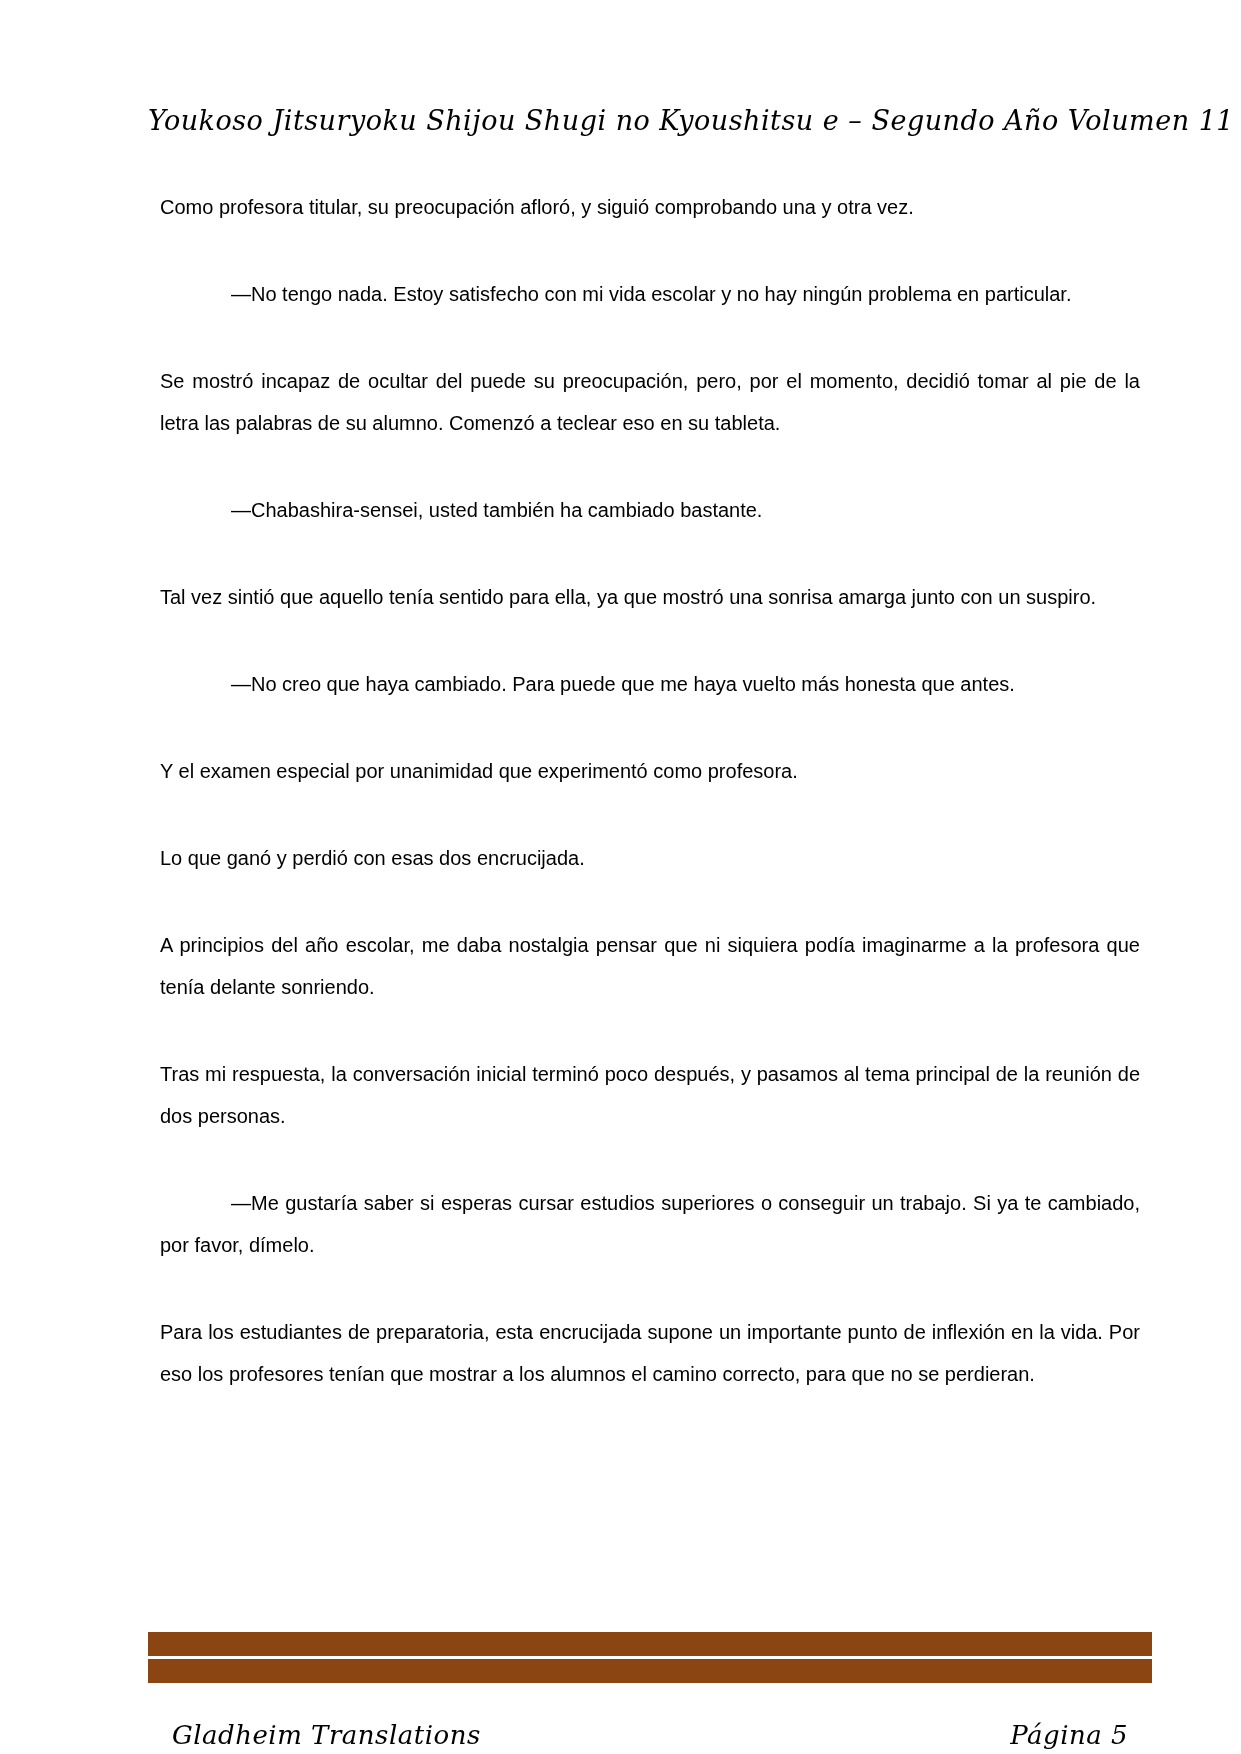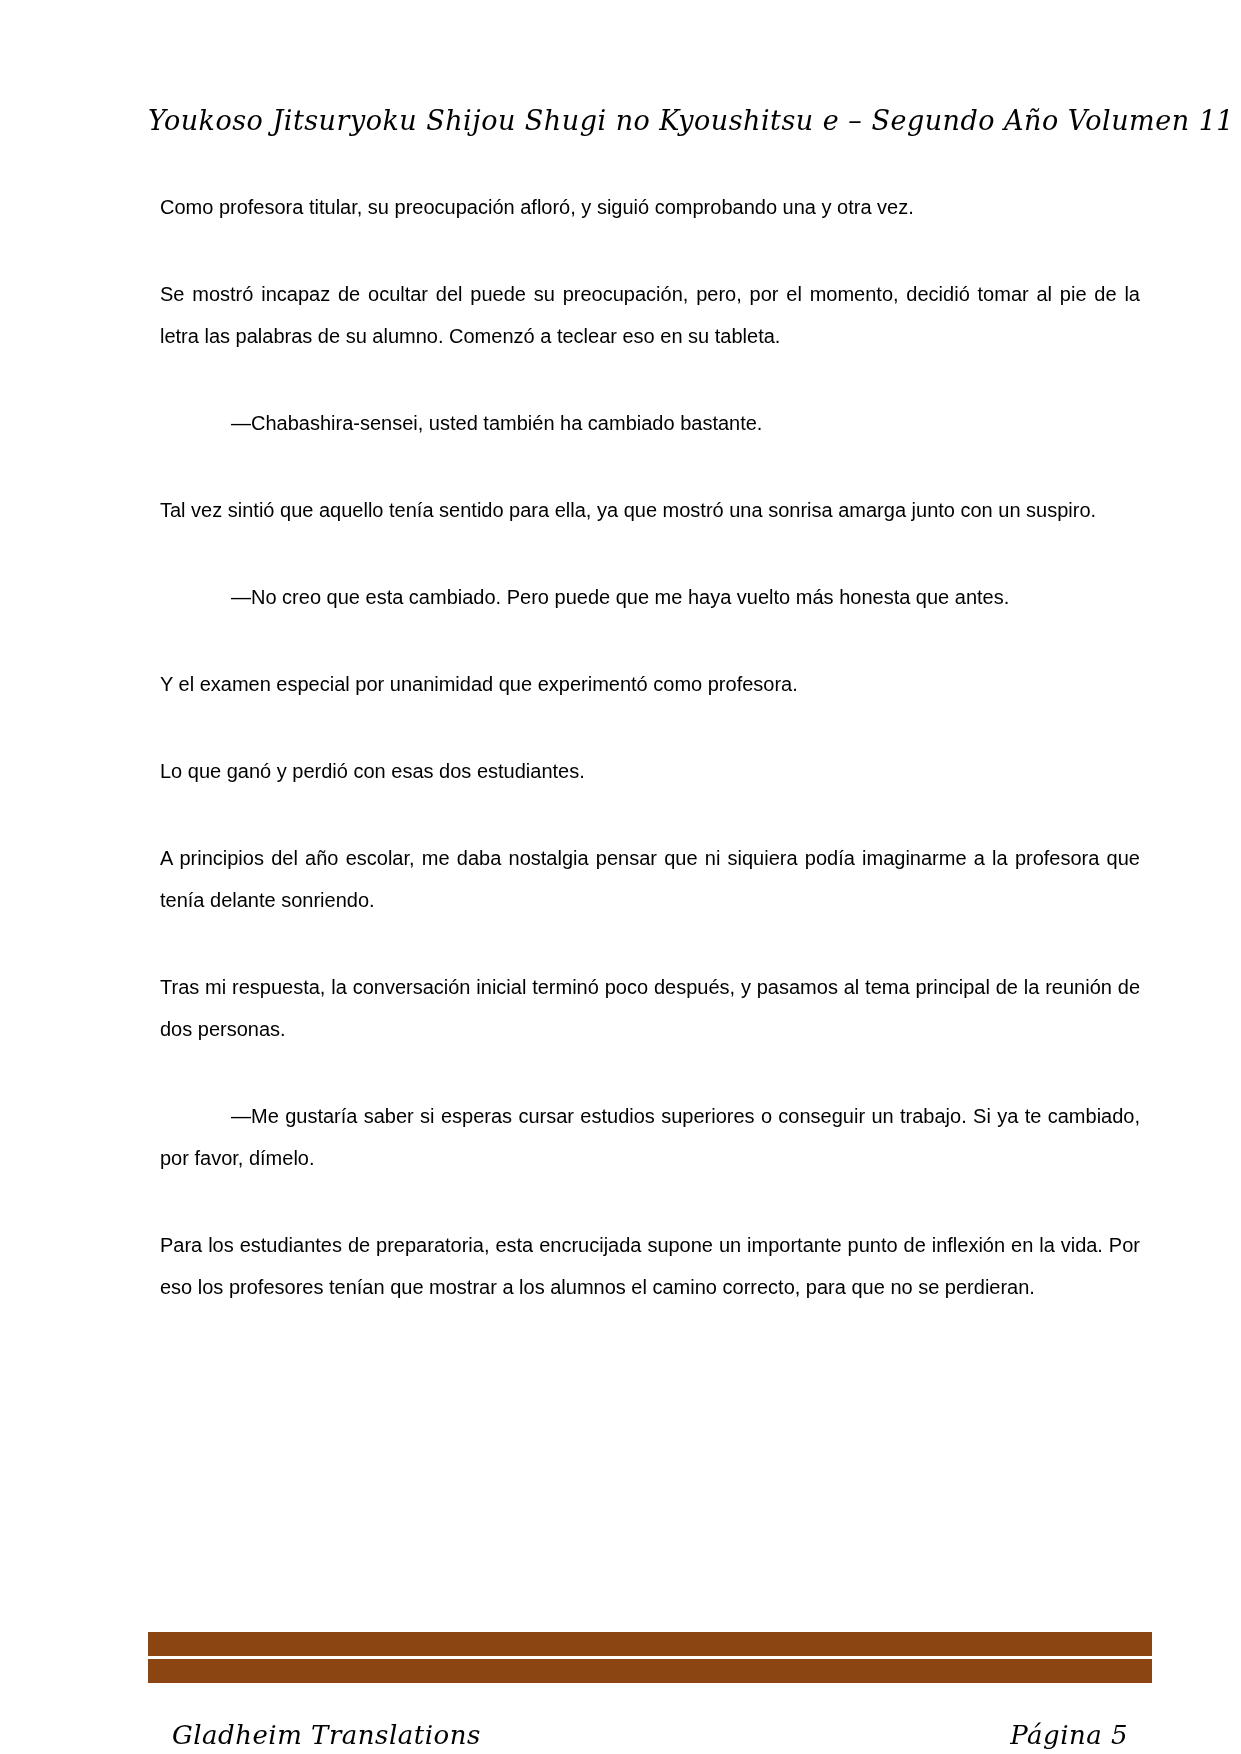--- a/index.html
+++ b/index.html
@@ -71,26 +71,27 @@
 </style>
 </head>
 <body>
 
 <div class="page">
 
   <div class="header">Youkoso Jitsuryoku Shijou Shugi no Kyoushitsu e – Segundo Año Volumen 11</div>
 
   <div class="content">
       <p class="para">Como profesora titular, su preocupación afloró, y siguió comprobando una y otra vez.</p>
+      <p class="para indent">—No tengo nada. Estoy satisfecho con mi vida escolar y no hay ningún problema en particular.</p>
       <p class="para">Se mostró incapaz de ocultar del puede su preocupación, pero, por el momento, decidió tomar al pie de la letra las palabras de su alumno. Comenzó a teclear eso en su tableta.</p>
       <p class="para indent">—Chabashira-sensei, usted también ha cambiado bastante.</p>
       <p class="para">Tal vez sintió que aquello tenía sentido para ella, ya que mostró una sonrisa amarga junto con un suspiro.</p>
-      <p class="para indent">—No creo que esta cambiado. Pero puede que me haya vuelto más honesta que antes.</p>
+      <p class="para indent">—No creo que haya cambiado. Para puede que me haya vuelto más honesta que antes.</p>
       <p class="para">Y el examen especial por unanimidad que experimentó como profesora.</p>
-      <p class="para">Lo que ganó y perdió con esas dos estudiantes.</p>
+      <p class="para">Lo que ganó y perdió con esas dos encrucijada.</p>
       <p class="para">A principios del año escolar, me daba nostalgia pensar que ni siquiera podía imaginarme a la profesora que tenía delante sonriendo.</p>
       <p class="para">Tras mi respuesta, la conversación inicial terminó poco después, y pasamos al tema principal de la reunión de dos personas.</p>
       <p class="para indent">—Me gustaría saber si esperas cursar estudios superiores o conseguir un trabajo. Si ya te cambiado, por favor, dímelo.</p>
       <p class="para">Para los estudiantes de preparatoria, esta encrucijada supone un importante punto de inflexión en la vida. Por eso los profesores tenían que mostrar a los alumnos el camino correcto, para que no se perdieran.</p>
     </div>
 
   <div class="footer">
     <div class="footer-rule-thick" style="background: rgb(139, 69, 19);"></div>
     <div class="footer-rule-thin" style="background: rgb(139, 69, 19);"></div>
     <div class="footer-row">

